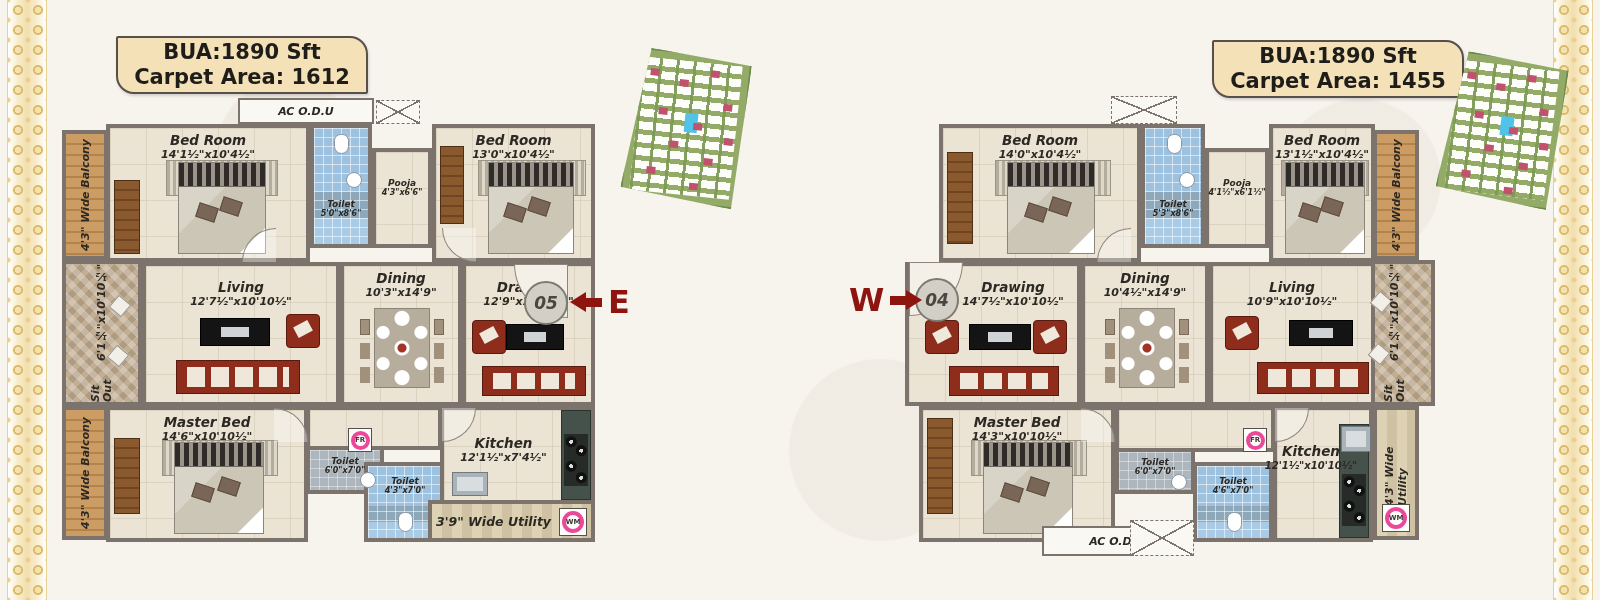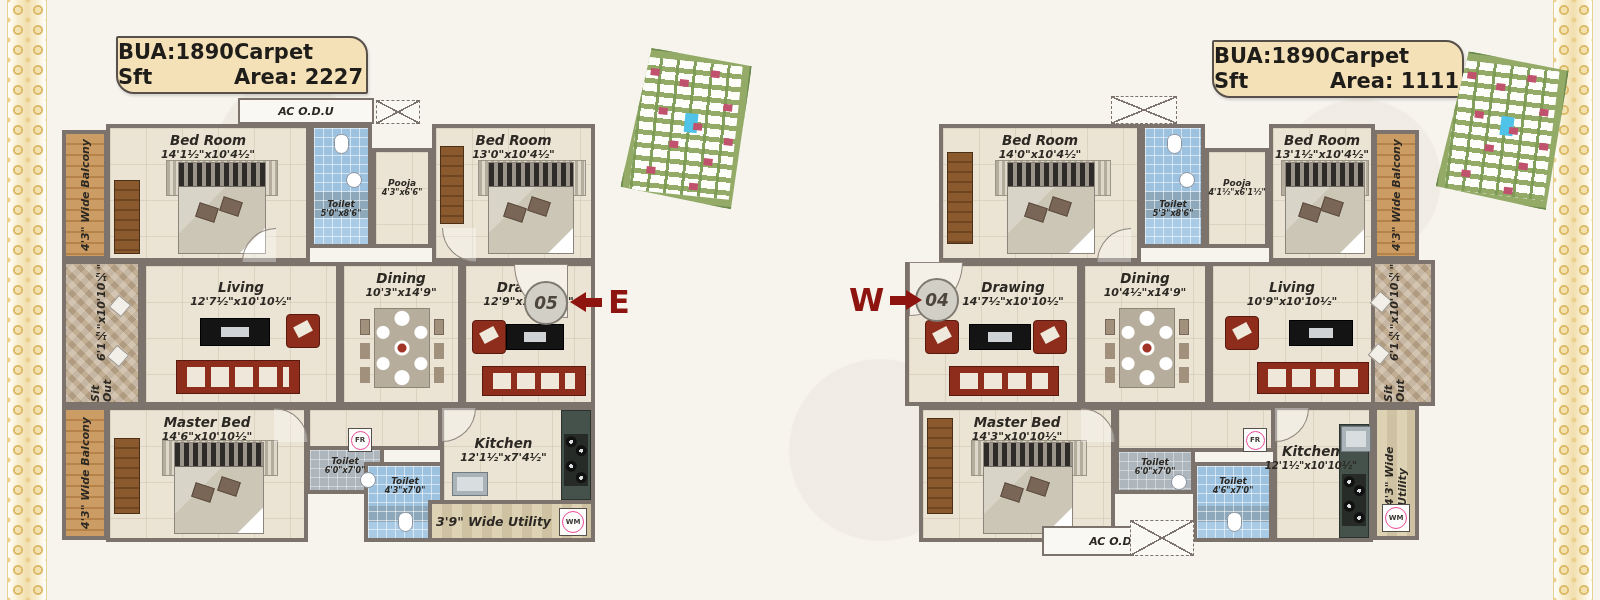--- a/index.html
+++ b/index.html
@@ -17,21 +17,21 @@
     background:
       radial-gradient(circle at 50% 50%, #f3e2ad 0 3px, #dcba69 3px 4.5px, transparent 5.5px) 0 0/20px 20px,
       radial-gradient(circle at 50% 50%, #eccf8d 0 2px, transparent 3px) 10px 10px/20px 20px,
       linear-gradient(90deg, #ffffff 0%, #f7ecc9 28%, #f2dfb0 50%, #f7ecc9 72%, #ffffff 100%);
     border-left:1px solid #e7d194; border-right:1px solid #e7d194; }
   .lace.left { left:7px; } .lace.right { right:7px; }
 
   
   .titlebox { position:absolute; width:252px; height:58px; background:#f4e1b8;
     border:2px solid #57504a; border-radius:2px 18px 2px 18px;
-    display:flex; flex-direction:row; align-items:center; justify-content:center;
+    display:flex; flex-direction:column; align-items:center; justify-content:center;
     color:#1f1d19; font-weight:bold; box-shadow:1px 2px 3px rgba(0,0,0,.15); }
   .titlebox .t1 { font-size:21px; line-height:25px; }
   .titlebox .t2 { font-size:21px; line-height:25px; }
 
   
   .plan { position:absolute; }
   .room { position:absolute; border:4px solid #7c746c; }
   .floor { background:
       linear-gradient(rgba(190,178,158,.35) 1px, transparent 1px),
       linear-gradient(90deg, rgba(190,178,158,.35) 1px, transparent 1px);
@@ -66,21 +66,21 @@
   .vlab .rname, .vlab .rdim { font-size:11px; line-height:12px; }
 
   
   .unitfan { position:absolute; width:54px; height:54px; background:#f4f0e7;
     border:1.5px solid #8d857c; border-radius:0 0 0 100%; z-index:6; }
   .unitbadge { position:absolute; width:44px; height:44px; border-radius:50%;
     background:#d2cfc6; border:2px solid #7e7a72; display:flex; align-items:center;
     justify-content:center; font-style:italic; font-weight:bold; font-size:17px; color:#4c463f; z-index:7; }
   .minibadge { position:absolute; width:24px; height:24px; background:#fdfdfb;
     border:1.5px solid #55504b; display:flex; align-items:center; justify-content:center; z-index:7; }
-  .minibadge span { width:19px; height:19px; border:1px solid #ec4899; border-radius:50%;
+  .minibadge span { width:19px; height:19px; border:4px solid #ec4899; border-radius:50%;
     display:flex; align-items:center; justify-content:center; font-size:7px; font-weight:bold; color:#3a3733; }
 
   
   .aclabel { position:absolute; background:#faf8f3; border:2px solid #7c746c;
     display:flex; align-items:center; justify-content:center; font-size:11px;
     font-weight:bold; font-style:italic; color:#2c2924; z-index:6; }
   .acbox { position:absolute; border:1.6px dashed #7c746c; background:
     linear-gradient(to top right, transparent calc(50% - .8px), #7c746c calc(50% - .8px) calc(50% + .8px), transparent calc(50% + .8px)),
     linear-gradient(to bottom right, transparent calc(50% - .8px), #7c746c calc(50% - .8px) calc(50% + .8px), transparent calc(50% + .8px)),
     #faf8f3; z-index:6; }
@@ -155,21 +155,21 @@
 </style>
 </head>
 <body>
 
 <div id="stage">
   <div class="lace left"></div>
   <div class="lace right"></div>
 
   <div class="titlebox" style="left:116px; top:36px;">
     <span class="t1">BUA:1890 Sft</span>
-    <span class="t2">Carpet Area: 2227</span>
+    <span class="t2">Carpet Area: 1612</span>
   </div>
 
   <div class="plan" style="left:62px; top:110px; width:533px; height:438px;">
 
     <div class="aclabel" style="left:176px; top:-12px; width:136px; height:26px;">
       <span>AC O.D.U</span>
     </div>
     <div class="acbox" style="left:314px; top:-10px; width:44px; height:24px;"></div>
 
     <div class="room wood" style="left:0; top:20px; width:46px; height:130px;">
@@ -343,21 +343,21 @@
   </div>
 
   <div class="sitemap" style="left:627px; top:52px; width:118px; height:152px; transform:rotate(6deg);">
     <div class="sm-inner"></div>
     <div class="sm-pool"></div>
     <div class="sm-dots"></div>
   </div>
 
   <div class="titlebox" style="left:1212px; top:40px;">
     <span class="t1">BUA:1890 Sft</span>
-    <span class="t2">Carpet Area: 1111</span>
+    <span class="t2">Carpet Area: 1455</span>
   </div>
 
   <div class="dirarrow" style="left:843px; top:281px;">
     <span class="dirletter">W</span>
     <span class="shaft"></span>
       <span class="tri-r"></span>
   </div>
 
   <div class="plan" style="left:905px; top:110px; width:530px; height:438px;">
 

